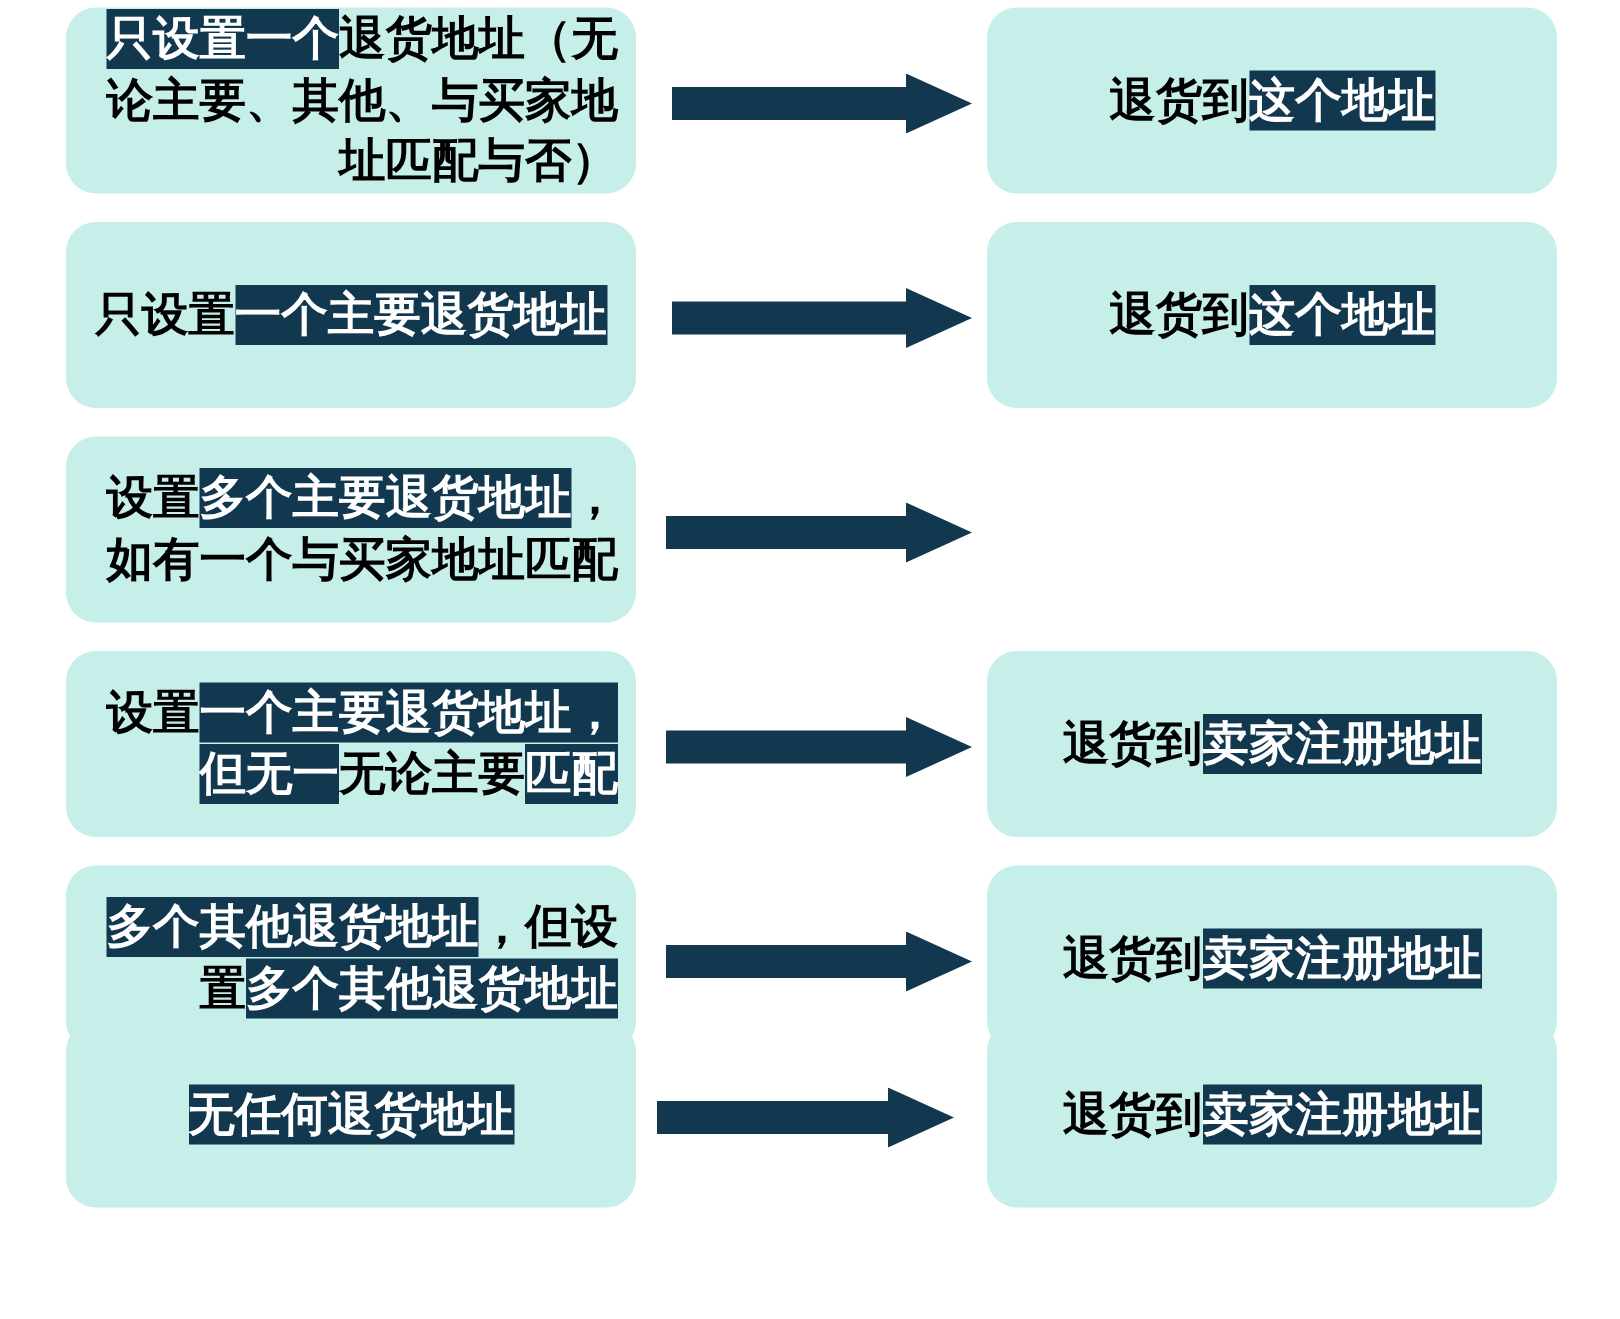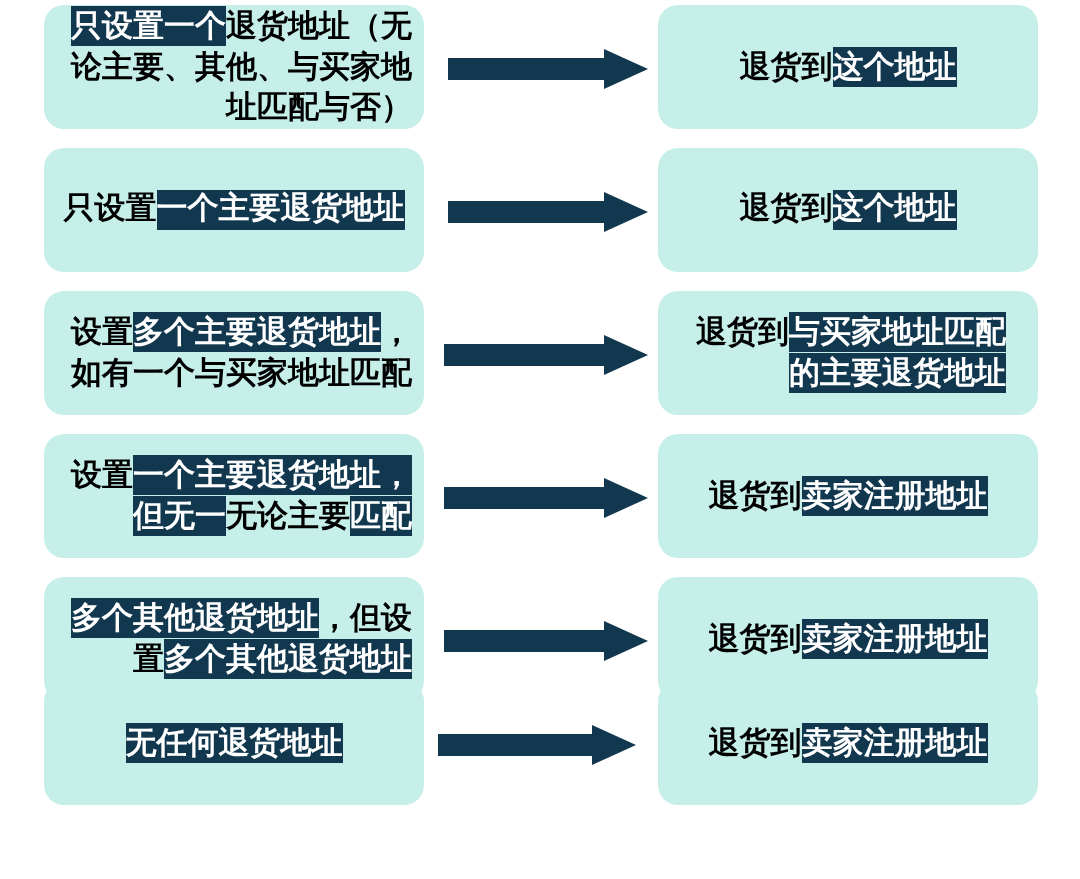--- a/index.html
+++ b/index.html
@@ -81,44 +81,41 @@
       </div>
       <div class="arrow" style="left: 448px;">
         <svg width="200" height="40" viewBox="0 0 200 40">
           <polygon points="0,9 156,9 156,0 200,20 156,40 156,31 0,31" fill="#11384e"></polygon>
         </svg>
       </div>
       <div class="box right">
         <div class="txt"><span>退货到</span><span class="hl">这个地址</span></div>
       </div>
     </div>
-    <div class="row" style="top: 148px; font-family: Liberation Mono, monospace;">
+    <div class="row" style="top: 148px;">
       <div class="box left">
         <div class="txt"><span>只设置</span><span class="hl">一个主要退货地址</span></div>
       </div>
       <div class="arrow" style="left: 448px;">
         <svg width="200" height="40" viewBox="0 0 200 40">
           <polygon points="0,9 156,9 156,0 200,20 156,40 156,31 0,31" fill="#11384e"></polygon>
         </svg>
       </div>
       <div class="box right">
         <div class="txt"><span>退货到</span><span class="hl">这个地址</span></div>
       </div>
     </div>
     <div class="row" style="top: 291px; text-decoration: underline;">
       <div class="box left">
         <div class="txt"><span>设置</span><span class="hl">多个主要退货地址</span><span>，如有一个与买家地址匹配</span></div>
       </div>
       <div class="arrow" style="left: 444px;">
         <svg width="204" height="40" viewBox="0 0 204 40">
           <polygon points="0,9 160,9 160,0 204,20 160,40 160,31 0,31" fill="#11384e"></polygon>
         </svg>
-      </div>
-      <div class="box right">
-        <div class="txt"><span>退货到</span><span class="hl">与买家地址匹配的主要退货地址</span></div>
       </div>
     </div>
     <div class="row" style="top: 434px;">
       <div class="box left">
         <div class="txt"><span>设置</span><span class="hl">一个主要退货地址，但无一</span><span>无论主要</span><span class="hl">匹配</span></div>
       </div>
       <div class="arrow" style="left: 444px;">
         <svg width="204" height="40" viewBox="0 0 204 40">
           <polygon points="0,9 160,9 160,0 204,20 160,40 160,31 0,31" fill="#11384e"></polygon>
         </svg>

